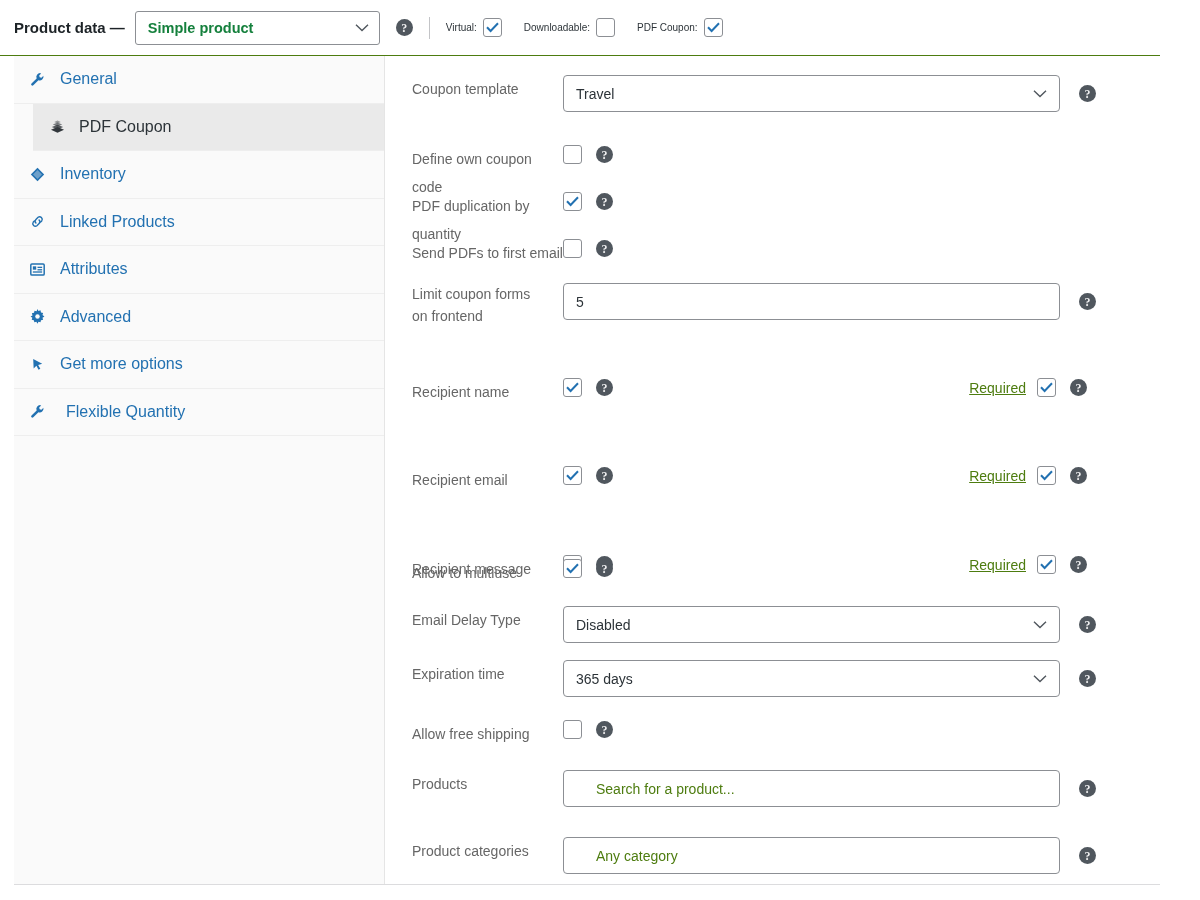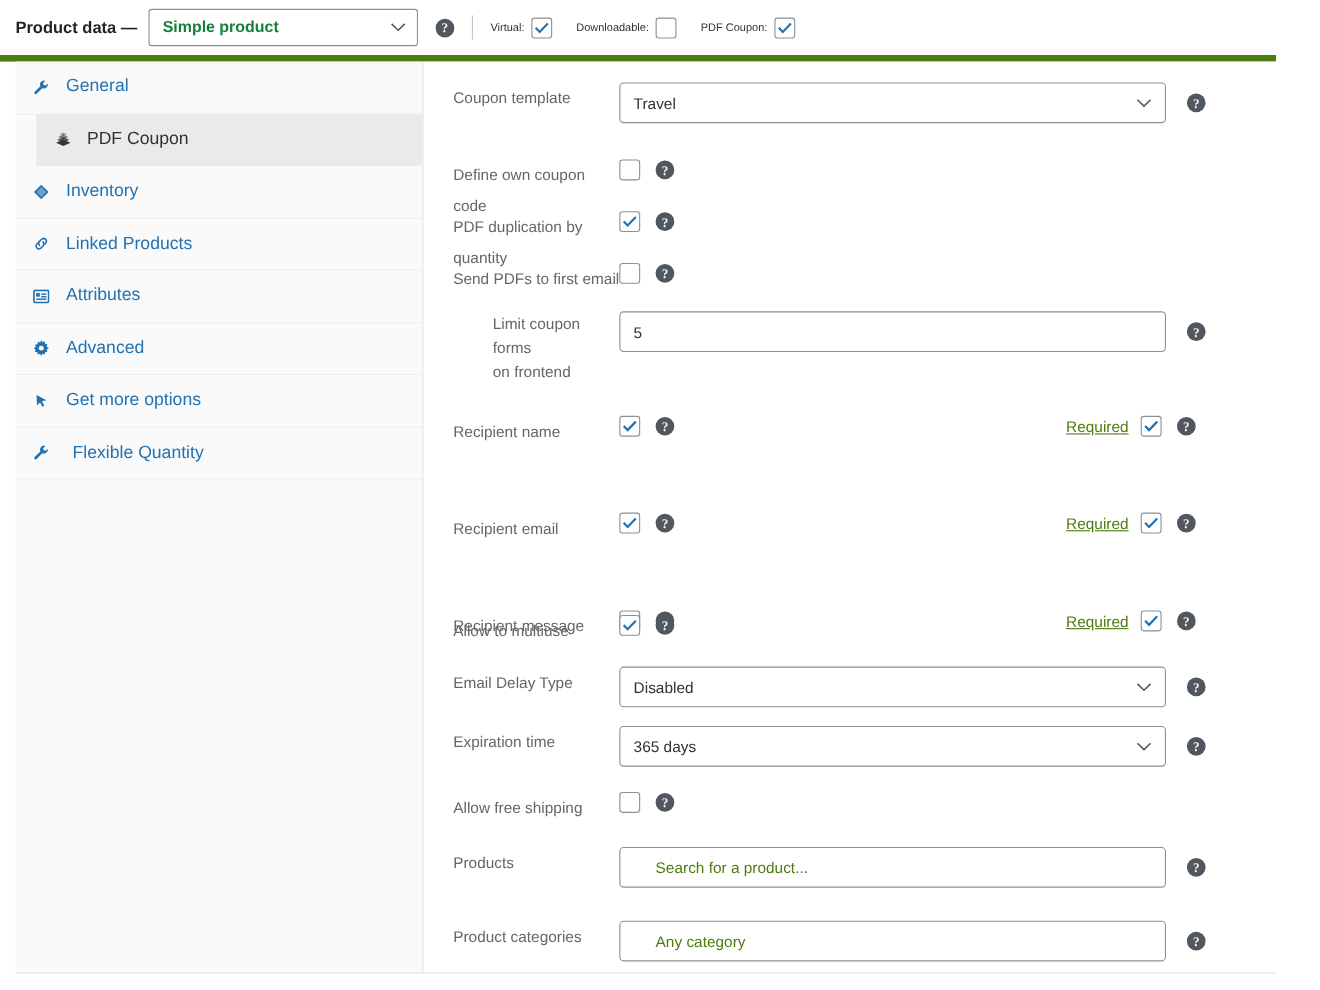--- a/index.html
+++ b/index.html
@@ -26,21 +26,21 @@
   
   .panel-header {
     position: absolute;
     left: 0;
     top: 0;
     width: 1160px;
     height: 56px;
     padding-left: 14px;
     display: flex;
     align-items: center;
-    border-bottom: 6px solid #4d7c0f;
+    border-bottom: 1px solid #4d7c0f;
     box-sizing: border-box;
     background: #fff;
   }
   .panel-header-title {
     font-size: 15px;
     font-weight: 700;
     color: #1d2327;
     white-space: nowrap;
     margin-right: 10px;
   }
@@ -191,21 +191,21 @@
   }
   .f-label {
     width: 177px;
     min-width: 177px;
     padding-left: 26px;
     box-sizing: border-box;
     font-size: 14px;
     color: #666666;
     line-height: 28px;
   }
-  .f-label .l2 { display: block; margin-left: 36px; }
+  .f-label .l2 { display: block; }
   .f-label.tight { line-height: 22px; }
 
   .f-field {
     display: flex;
     align-items: center;
     flex: 1;
   }
   .f-input,
   .f-select {
     width: 497px;

